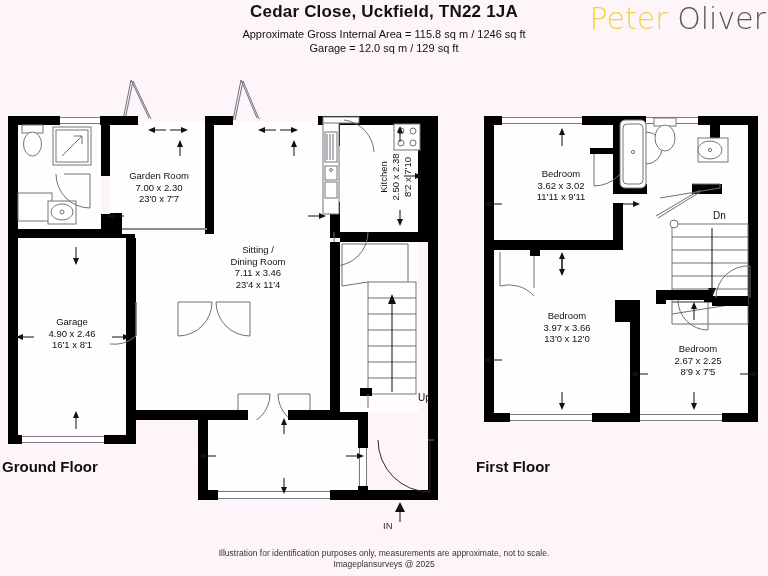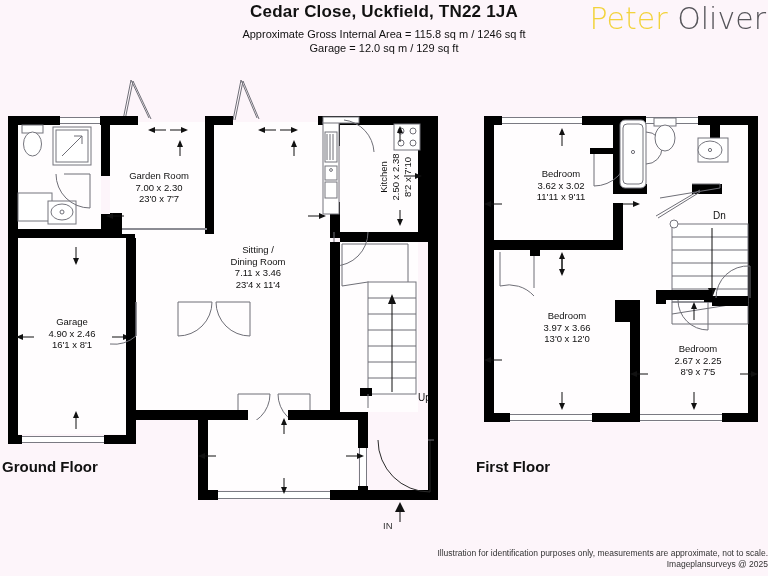--- a/index.html
+++ b/index.html
@@ -33,21 +33,21 @@
   #logo .y{color:#f2d33c;}
   #logo .g{color:#555459;margin-top:20px;}
 
   
   .floor-label{font-size:15px;font-weight:bold;}
   #gf-label{left:2px;top:458px;}
   #ff-label{left:464px;top:458px;margin-left:12px;}
 
   
   #footer{
-    left:0;right:0;top:548px;text-align:right;
+    left:0;right:0;top:548px;text-align:center;
     font-size:8.5px;line-height:11px;color:#333;
   }
 
   
   .wall{background:#000;}
   .thin{background:#fff;border:1px solid #8b8b93;box-sizing:border-box;}
   .win{background:#fff;border-top:1px solid #7a7a82;border-bottom:1px solid #7a7a82;box-sizing:border-box;}
   .winv{background:#fff;border-left:1px solid #7a7a82;border-right:1px solid #7a7a82;box-sizing:border-box;}
   .white{background:#fffdfe;}
 

